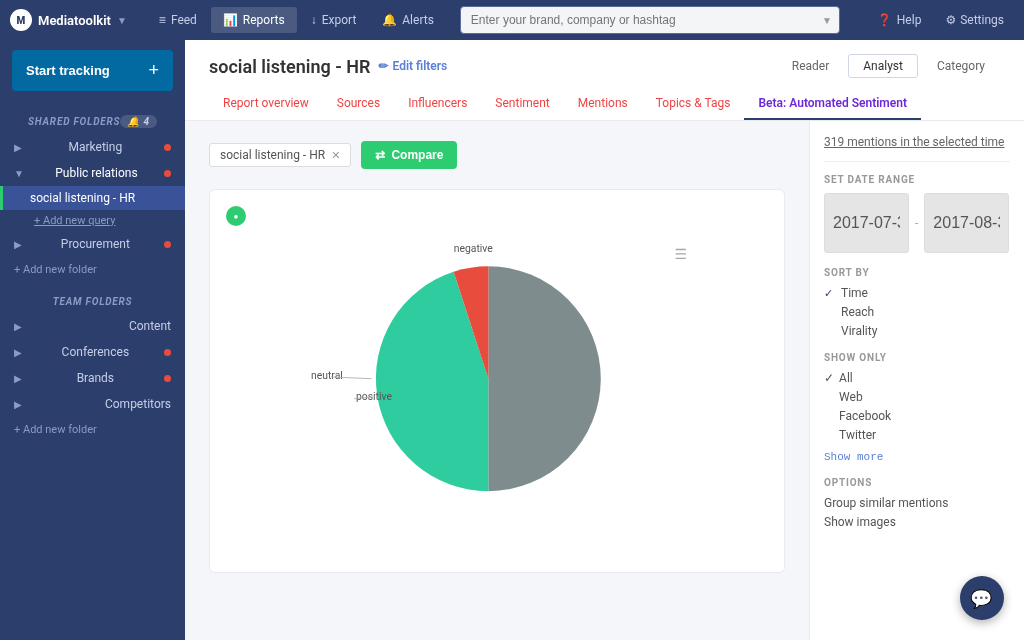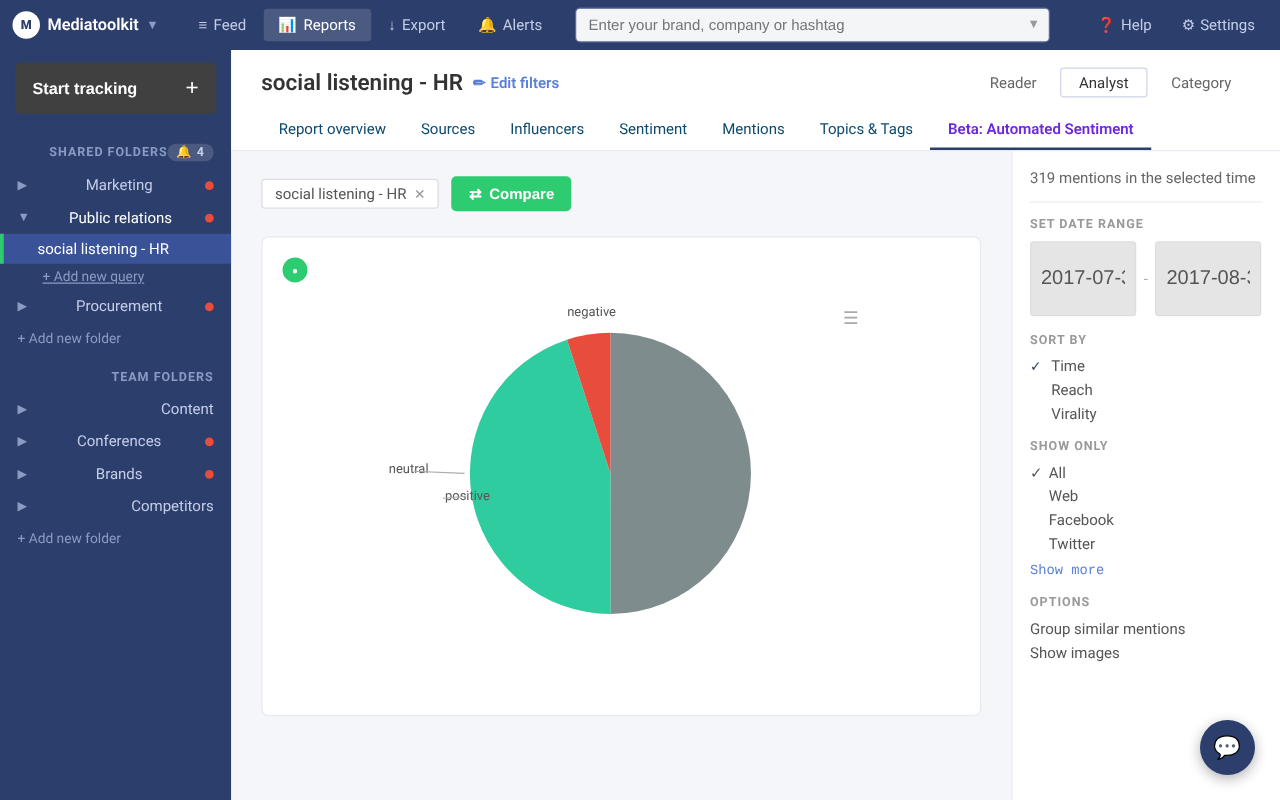--- a/index.html
+++ b/index.html
@@ -18,23 +18,23 @@
     .search-wrapper { position: relative; }
     .search-arrow { position: absolute; right: 8px; top: 50%; transform: translateY(-50%); color: #999; font-size: 10px; }
     .right-nav { display: flex; align-items: center; gap: 4px; margin-left: auto; }
     .right-nav-item { color: #c5cde8; font-size: 12px; padding: 6px 10px; cursor: pointer; display: flex; align-items: center; gap: 4px; }
 
     
     .main-layout { display: flex; flex: 1; overflow: hidden; }
 
     
     .sidebar { width: 185px; background: #2c3e6b; flex-shrink: 0; display: flex; flex-direction: column; overflow-y: auto; padding-bottom: 10px; }
-    .start-tracking-btn { margin: 10px 12px; background: #404040; color: #fff; border: none; border-radius: 4px; padding: 10px 14px; font-size: 13px; font-weight: 600; cursor: pointer; display: flex; align-items: center; justify-content: space-between; }
+    .start-tracking-btn { margin: 10px 12px; background: #0369a1; color: #fff; border: none; border-radius: 4px; padding: 10px 14px; font-size: 13px; font-weight: 600; cursor: pointer; display: flex; align-items: center; justify-content: space-between; }
     .start-tracking-btn .plus { font-size: 18px; font-weight: 300; }
-    .section-label { color: #8a9bc4; font-size: 10px; font-weight: 700; letter-spacing: 0.8px; padding: 14px 14px 6px; text-transform: uppercase; display: flex; align-items: center; justify-content: flex-end; }
+    .section-label { color: #8a9bc4; font-size: 10px; font-weight: 700; letter-spacing: 0.8px; padding: 14px 14px 6px; text-transform: uppercase; display: flex; align-items: center; justify-content: center; font-style: italic; }
     .section-label .badge { background: rgba(255,255,255,0.15); color: #c5cde8; border-radius: 10px; padding: 1px 7px; font-size: 10px; display: flex; align-items: center; gap: 3px; }
     .folder-item { display: flex; align-items: center; justify-content: space-between; padding: 6px 14px 6px 22px; color: #c5cde8; cursor: pointer; font-size: 12px; }
     .folder-item.parent { padding-left: 14px; }
     .folder-item.parent .chevron { margin-right: 5px; font-size: 10px; color: #8a9bc4; }
     .folder-item .dot { width: 7px; height: 7px; border-radius: 50%; background: #e74c3c; flex-shrink: 0; }
     .folder-item.active-parent { color: #fff; }
     .sub-item { padding: 5px 14px 5px 30px; color: #c5cde8; cursor: pointer; font-size: 12px; display: flex; align-items: center; justify-content: space-between; }
     .sub-item.active { background: #3a5298; color: #fff; border-left: 3px solid #2ecc71; padding-left: 27px; }
     .add-query { padding: 4px 14px 4px 34px; color: #8a9bc4; font-size: 11px; cursor: pointer; display: flex; align-items: center; gap: 4px; text-decoration: underline; }
     .add-folder { padding: 6px 14px; color: #8a9bc4; font-size: 11px; cursor: pointer; display: flex; align-items: center; gap: 4px; }
@@ -44,21 +44,21 @@
 
     
     .report-header { background: #fff; padding: 14px 24px 0; border-bottom: 1px solid #e8eaf0; flex-shrink: 0; }
     .report-title-row { display: flex; align-items: center; justify-content: space-between; margin-bottom: 10px; }
     .report-title { font-size: 18px; font-weight: 600; color: #333; display: flex; align-items: center; gap: 8px; }
     .edit-filters { font-size: 12px; color: #5a7fd6; display: flex; align-items: center; gap: 4px; cursor: pointer; }
     .view-tabs { display: flex; gap: 4px; }
     .view-tab { padding: 4px 14px; font-size: 12px; color: #666; cursor: pointer; border-radius: 3px; border: 1px solid transparent; }
     .view-tab.active { border-color: #d0d5e8; color: #333; background: #fff; }
     .report-nav { display: flex; gap: 0; }
-    .report-nav-item { padding: 8px 14px; font-size: 12px; color: #0c4a6e; cursor: pointer; border-bottom: 2px solid transparent; white-space: nowrap; }
+    .report-nav-item { padding: 8px 14px; font-size: 12px; color: #ef4444; cursor: pointer; border-bottom: 2px solid transparent; white-space: nowrap; }
     .report-nav-item.active { color: #6d28d9; border-bottom-color: #2c3e6b; font-weight: 600; }
 
     
     .main-content { display: flex; flex: 1; overflow: hidden; }
     .chart-panel { flex: 1; padding: 20px 24px; overflow-y: auto; }
     .mentions-row { display: flex; align-items: center; justify-content: space-between; margin-bottom: 20px; }
     .total-mentions { font-size: 20px; color: #333; }
     .total-mentions span { color: #2c3e6b; font-weight: 700; }
     .compare-area { display: flex; align-items: center; gap: 10px; }
     .tag-pill { background: #fff; border: 1px solid #ddd; border-radius: 3px; padding: 4px 10px; font-size: 12px; color: #555; display: flex; align-items: center; gap: 6px; }
@@ -71,21 +71,21 @@
     .sentiment-icon::after { content: '●'; color: #fff; font-size: 8px; }
     .sentiment-title { font-size: 13px; color: #333; font-weight: 500; }
     .chart-container { position: relative; width: 400px; height: 320px; margin: 0 auto; }
     .hamburger-icon { position: absolute; top: 10px; right: 10px; color: #aaa; font-size: 14px; cursor: pointer; }
 
     
     .pie-svg { width: 100%; height: 100%; }
 
     
     .right-panel { width: 215px; background: #fff; border-left: 1px solid #e8eaf0; padding: 14px; overflow-y: auto; flex-shrink: 0; }
-    .mentions-summary { font-size: 12px; color: #666; padding-bottom: 12px; border-bottom: 1px solid #eee; margin-bottom: 12px; }
+    .mentions-summary { font-size: 12px; color: #666; padding-bottom: 12px; border-bottom: 1px solid #eee; margin-bottom: 12px; text-decoration: underline; }
     .panel-section { margin-bottom: 14px; }
     .panel-section-title { font-size: 10px; font-weight: 700; letter-spacing: 0.8px; color: #999; text-transform: uppercase; margin-bottom: 8px; }
     .date-range { display: flex; align-items: center; gap: 6px; }
     .date-input { border: 1px solid #ddd; border-radius: 3px; padding: 20px 8px; font-size: 16px; color: #555; width: 85px; background: #e5e5e5; }
     .date-sep { color: #aaa; font-size: 12px; }
     .sort-options { display: flex; flex-direction: column; gap: 5px; }
     .sort-option { font-size: 12px; color: #555; cursor: pointer; display: flex; align-items: center; gap: 5px; }
     .sort-option .check { color: #2c3e6b; font-size: 11px; width: 12px; }
     .show-only-options { display: flex; flex-direction: column; gap: 5px; }
     .show-option { font-size: 12px; color: #555; cursor: pointer; display: flex; align-items: center; gap: 5px; }

